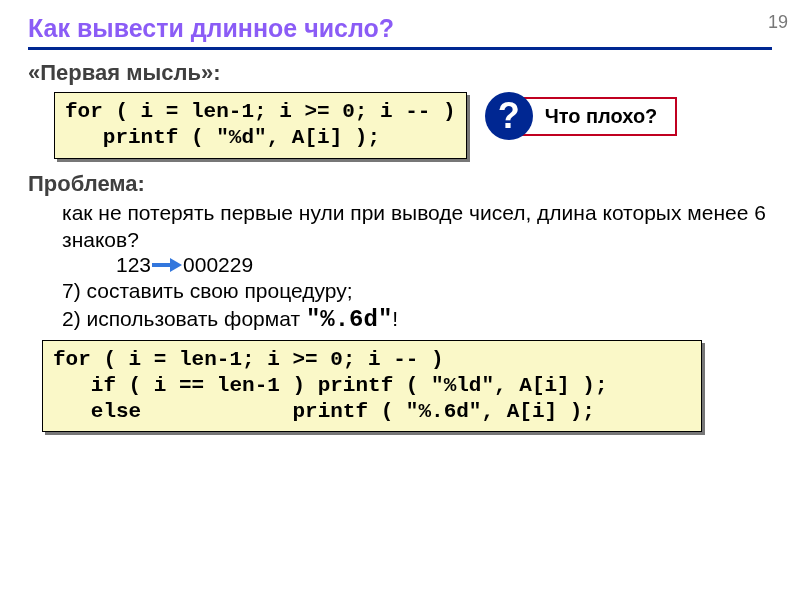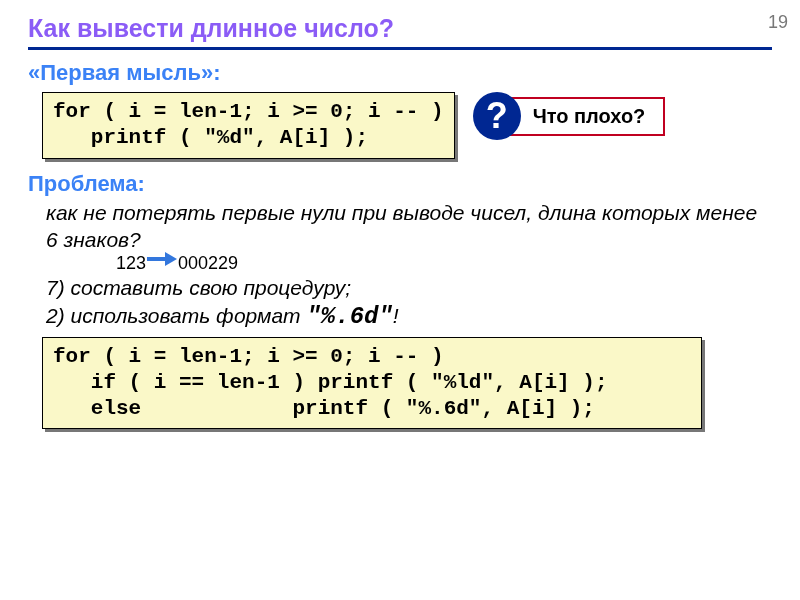--- a/index.html
+++ b/index.html
@@ -30,34 +30,34 @@
     margin: 4px 0 4px 0;
   }
   .hr {
     border: none;
     border-top: 3px solid #002792;
     margin: 0 0 10px 0;
   }
   .sec-head {
     font-size: 22px;
     font-weight: bold;
-    color: #3b82f6;
+    color: #404040;
     margin: 2px 0 2px 0;
   }
   .codebox {
     background: #faf8c8;
     border: 1.5px solid #000;
     box-shadow: 3px 3px 0 #777;
     padding: 6px 10px;
     font-family: "Courier New", monospace;
     font-size: 21px;
     font-weight: bold;
     white-space: pre;
     line-height: 1.25;
-    margin: 4px 0 10px 14px;
+    margin: 4px 0 10px 26px;
     display: inline-block;
   }
   .first-row {
     display: flex;
     align-items: flex-start;
     gap: 18px;
   }
   .callout-group {
     display: flex;
     align-items: center;
@@ -85,29 +85,28 @@
     font-weight: bold;
     padding: 6px 18px 6px 28px;
     margin-left: -18px;
     z-index: 1;
     background: #fff;
     text-align: center;
   }
   .body-text {
     font-size: 21px;
     color: #000;
-    margin-left: 18px;
+    margin-left: 34px;
     line-height: 1.3;
-    font-style: italic;
   }
   .num-row {
     margin-left: 88px;
-    font-size: 18px;
+    font-size: 21px;
     display: flex;
-    align-items: flex-start;
+    align-items: center;
     gap: 1px;
   }
   .arrow {
     width: 30px;
     height: 12px;
     position: relative;
   }
   .arrow::before {
     content: "";
     position: absolute;

